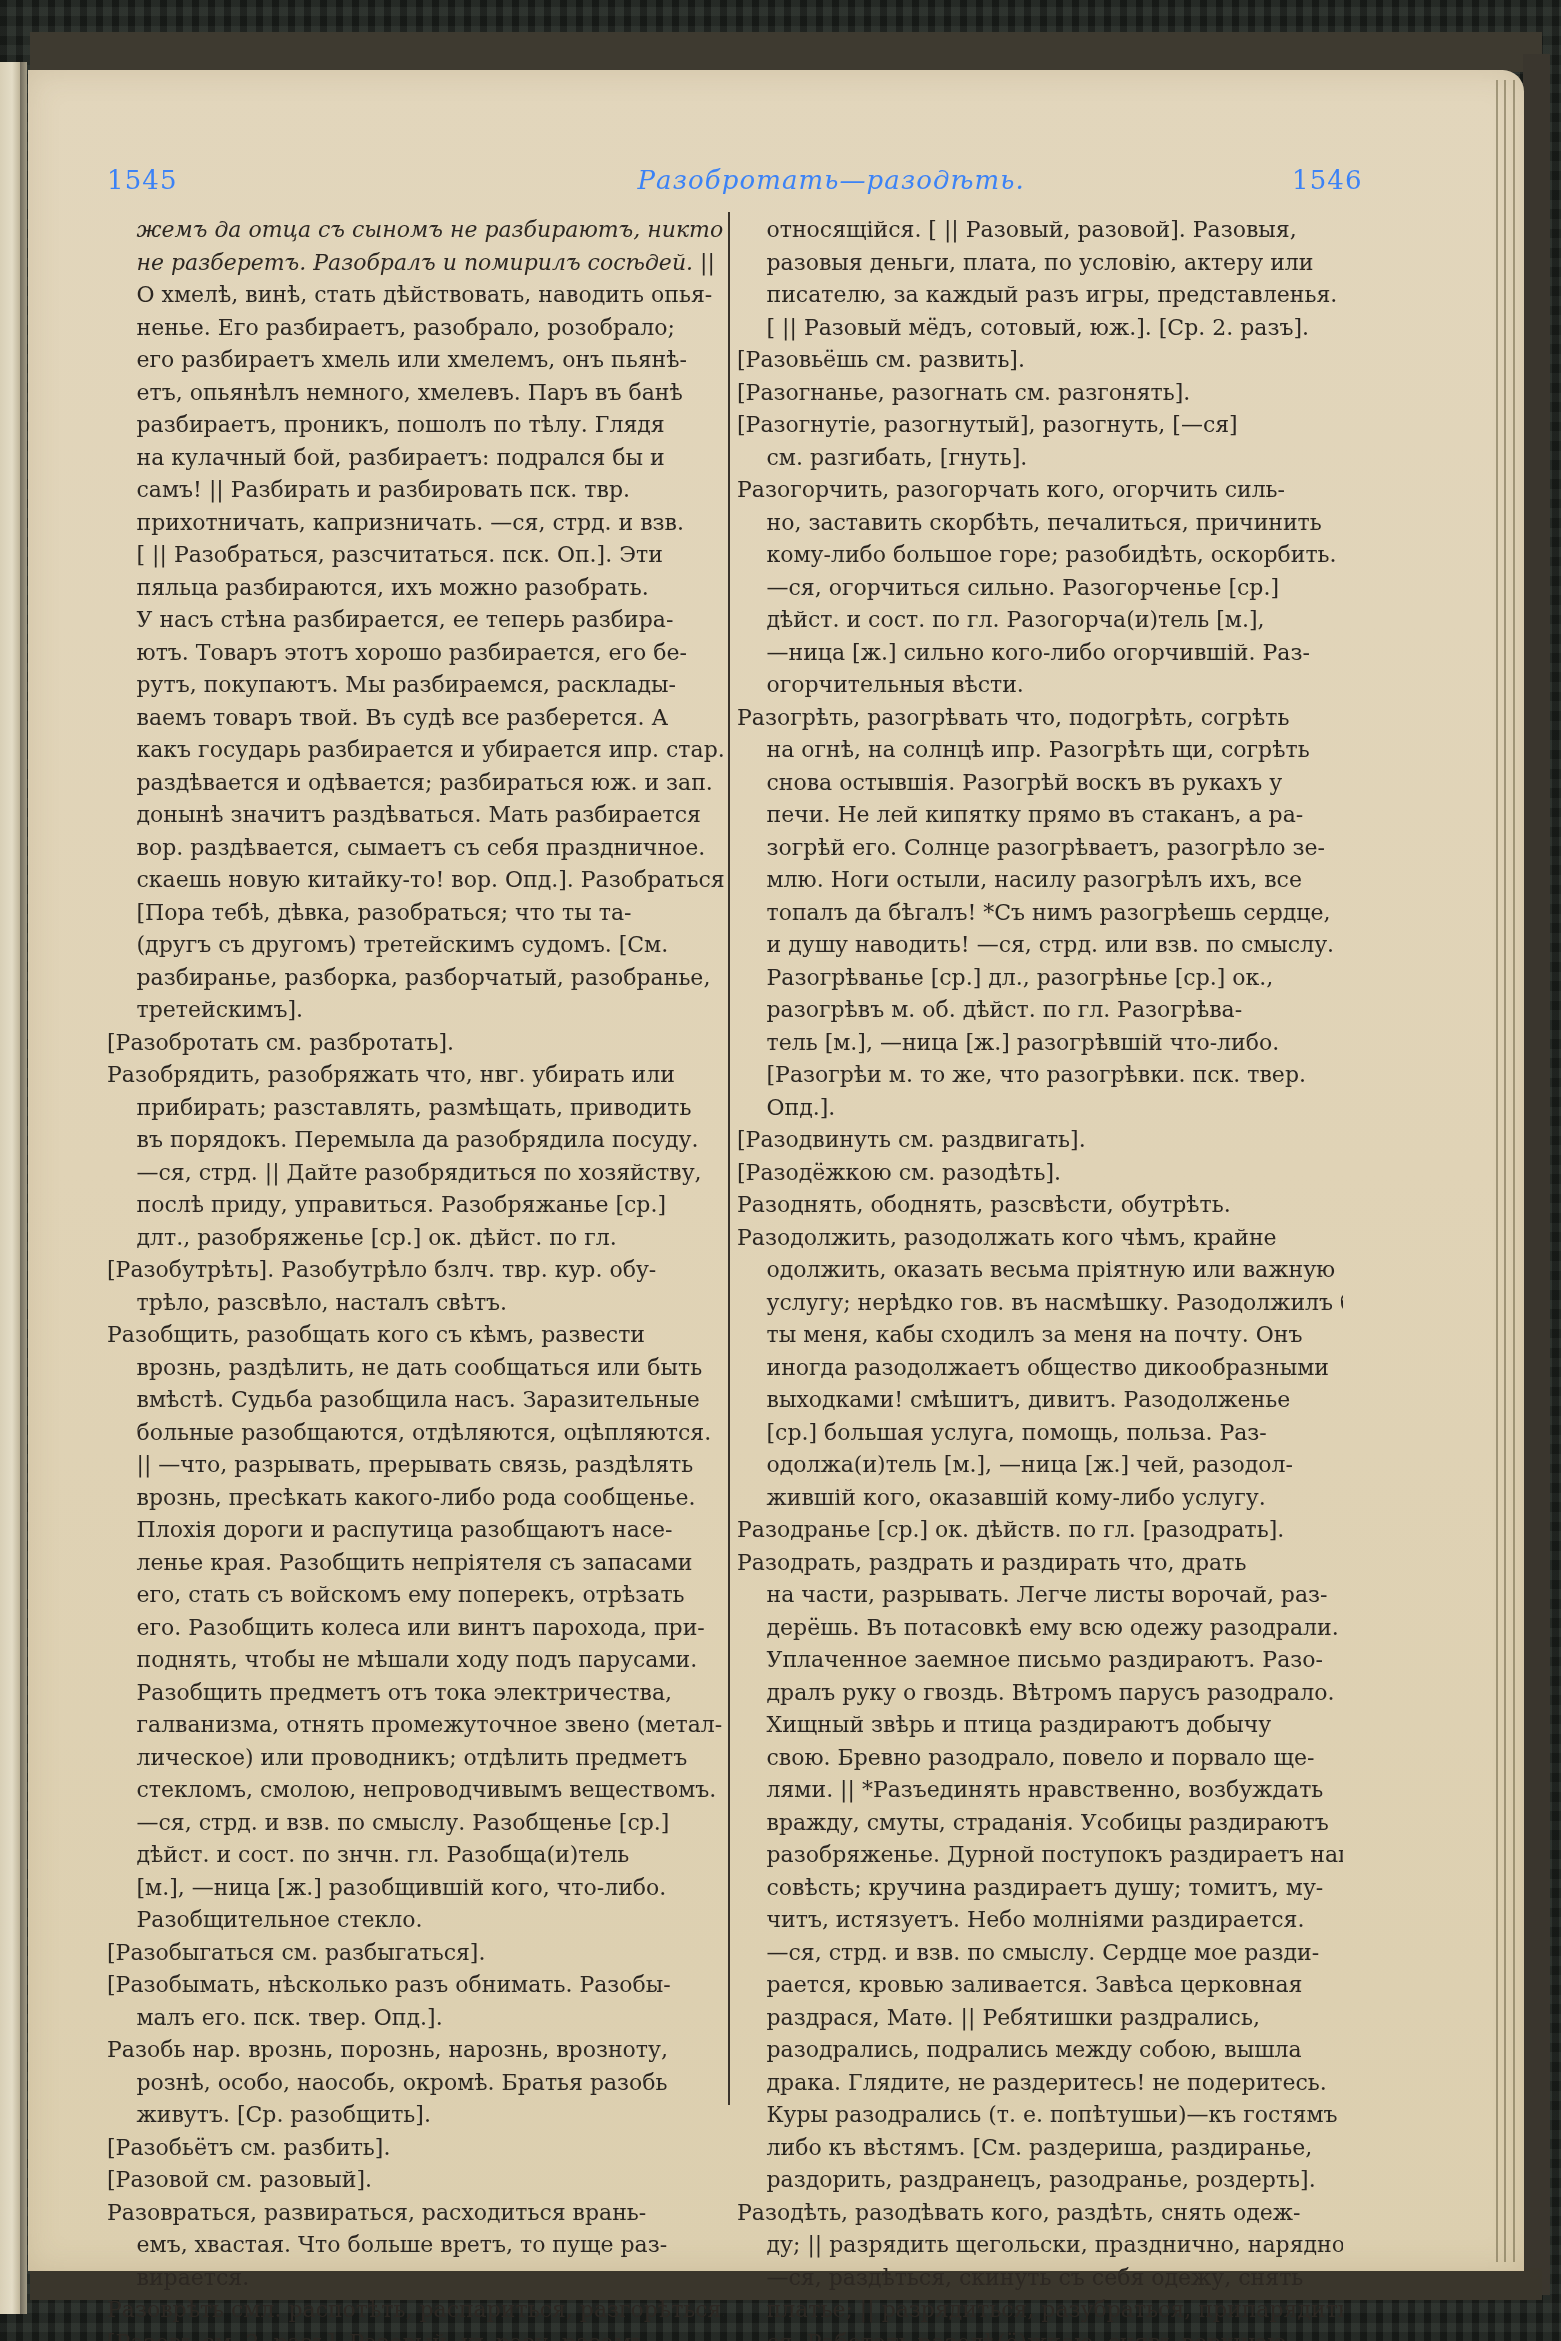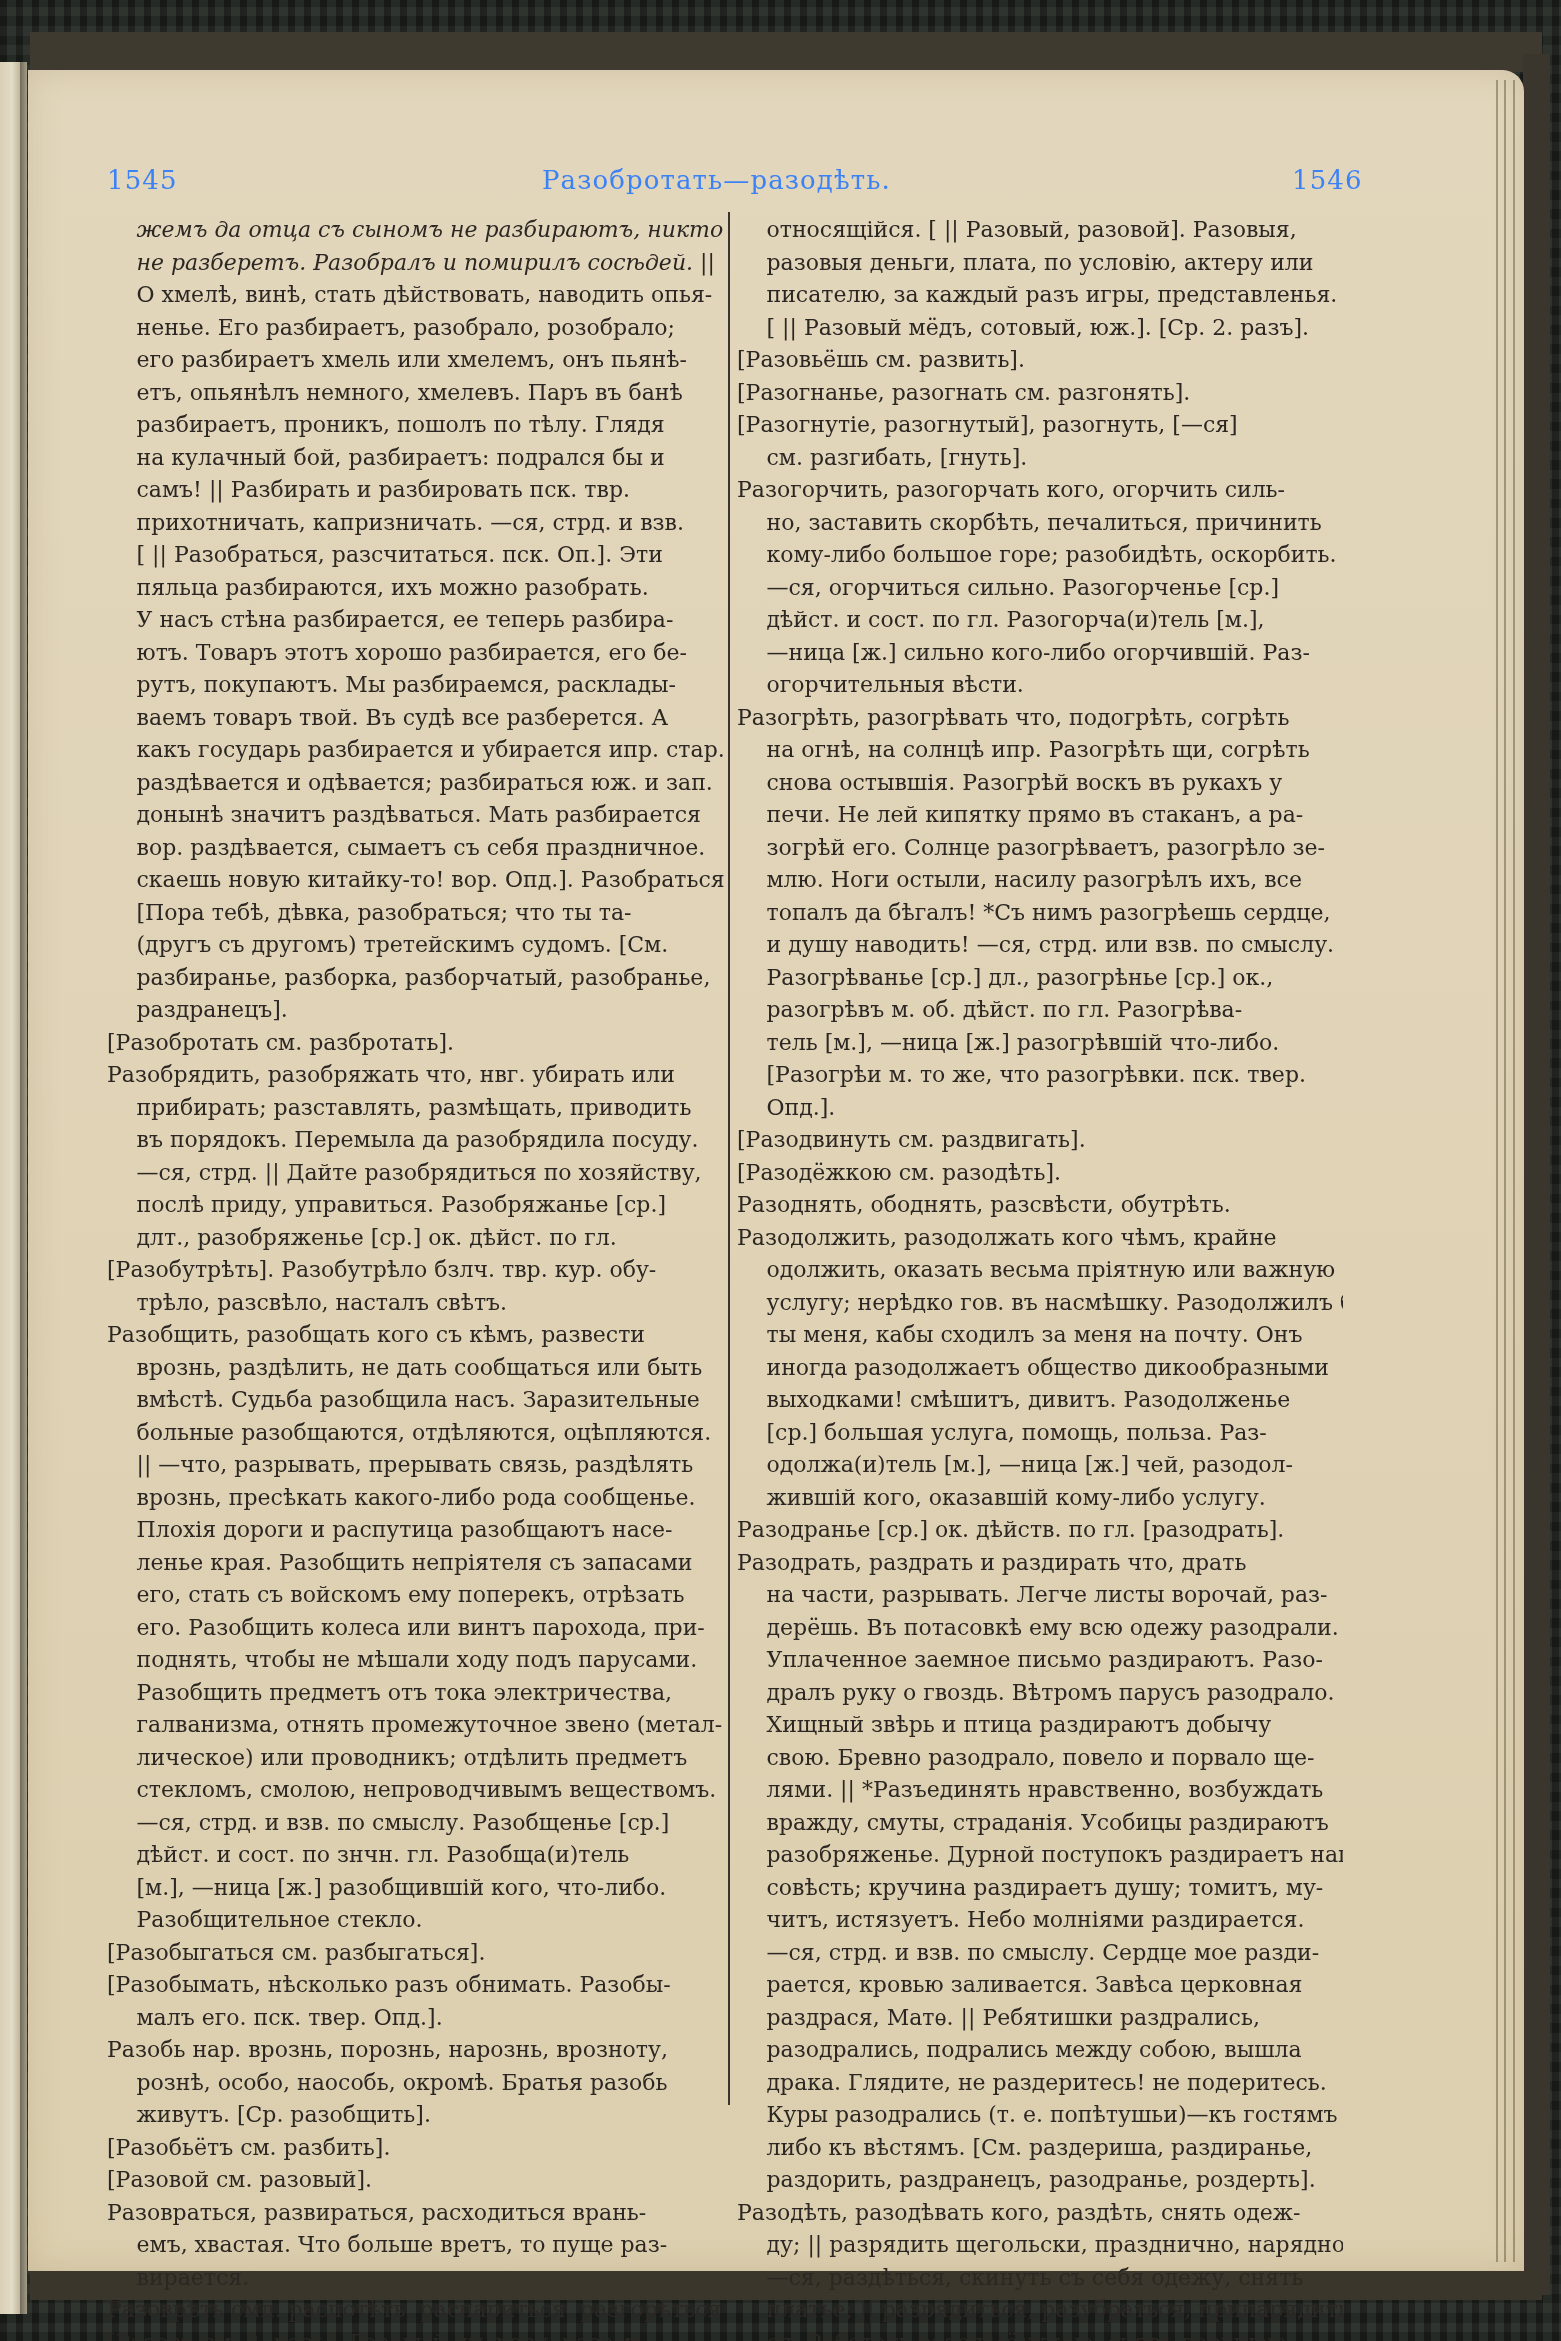--- a/index.html
+++ b/index.html
@@ -77,21 +77,21 @@
 <div class="cover-border-bottom"></div>
 <div class="left-page-sliver"></div>
 <div class="gutter-line"></div>
 
 <div class="page"></div>
 <div class="page-edge" style="left:1496px"></div>
 <div class="page-edge" style="left:1504px"></div>
 <div class="page-edge" style="left:1513px"></div>
 
 <div class="running-head" style="left:107px;">1545</div>
-<div class="running-head" style="left:542px; width:483px; text-align:left;">Разобротать—разодѣть.</div>
+<div class="running-head" style="left:542px; width:483px; text-align:right;font-style:italic;">Разобротать—разодѣть.</div>
 <div class="running-head" style="left:1292px; width:51px; text-align:left;">1546</div>
 
 <div class="col col-left" id="col-left">
     <span class="line indent i">жемъ да отца съ сыномъ не разбираютъ, никто</span>
     <span class="line indent i">не разберетъ. Разобралъ и помирилъ сосѣдей. ||</span>
     <span class="line indent">О хмелѣ, винѣ, стать дѣйствовать, наводить опья-</span>
     <span class="line indent">неньe. Его разбираетъ, разобрало, розобрало;</span>
     <span class="line indent">его разбираетъ хмель или хмелемъ, онъ пьянѣ-</span>
     <span class="line indent">етъ, опьянѣлъ немного, хмелевъ. Паръ въ банѣ</span>
     <span class="line indent">разбираетъ, проникъ, пошолъ по тѣлу. Глядя</span>
@@ -105,21 +105,21 @@
     <span class="line indent">рутъ, покупаютъ. Мы разбираемся, расклады-</span>
     <span class="line indent">ваемъ товаръ твой. Въ судѣ все разберется. А</span>
     <span class="line indent">какъ государь разбирается и убирается ипр. стар.</span>
     <span class="line indent">раздѣвается и одѣвается; разбираться юж. и зап.</span>
     <span class="line indent">донынѣ значитъ раздѣваться. Мать разбирается</span>
     <span class="line indent">вор. раздѣвается, сымаетъ съ себя праздничное.</span>
     <span class="line indent">скаешь новую китайку-то! вор. Опд.]. Разобраться</span>
     <span class="line indent">[Пора тебѣ, дѣвка, разобраться; что ты та-</span>
     <span class="line indent">(другъ съ другомъ) третейскимъ судомъ. [См.</span>
     <span class="line indent">разбиранье, разборка, разборчатый, разобранье,</span>
-    <span class="line indent">раздранецъ].</span>
+    <span class="line indent">третейскимъ].</span>
     <span class="line hang">[Разобротать см. разбротать].</span>
     <span class="line hang">Разобрядить, разобряжать что, нвг. убирать или</span>
     <span class="line indent">прибирать; разставлять, размѣщать, приводить</span>
     <span class="line indent">въ порядокъ. Перемыла да разобрядила посуду.</span>
     <span class="line indent">—ся, стрд. || Дайте разобрядиться по хозяйству,</span>
     <span class="line indent">послѣ приду, управиться. Разобряжанье [ср.]</span>
     <span class="line indent">длт., разобряженье [ср.] ок. дѣйст. по гл.</span>
     <span class="line hang">[Разобутрѣть]. Разобутрѣло бзлч. твр. кур. обу-</span>
     <span class="line indent">трѣло, разсвѣло, насталъ свѣтъ.</span>
     <span class="line hang">Разобщить, разобщать кого съ кѣмъ, развести</span>

